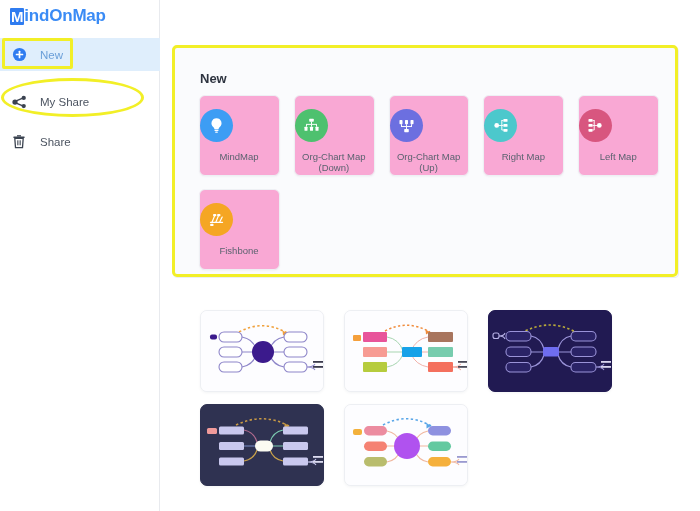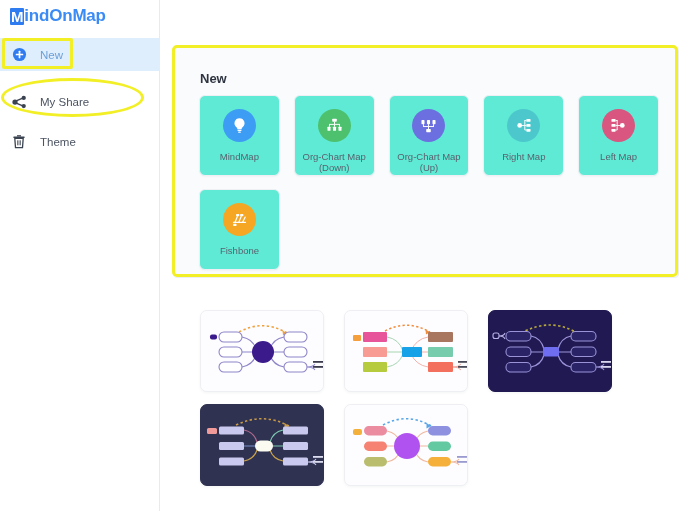--- a/index.html
+++ b/index.html
@@ -52,23 +52,23 @@
     background: #fafbfd; border: 1px solid #eceef2; border-radius: 4px;
   }
   .sec-title {
     font-size: 13px; font-weight: bold; color: #2e3440;
   }
   .newpanel .sec-title { position: absolute; left: 26px; top: 23px; }
 
   .cards { position: absolute; left: 25px; top: 47px; width: 460px; }
   .card-row { display: flex; gap: 14px; margin-bottom: 13px; }
   .card {
-    width: 81px; height: 81px; background: #5eead4;
+    width: 81px; height: 81px; background: #f9a8d4;
     border: 1px solid #eef0f4; border-radius: 6px;
-    display: flex; flex-direction: column; align-items: center;
+    display: flex; flex-direction: column; 
     justify-content: flex-start; padding-top: 13px; cursor: pointer;
     box-shadow: 0 1px 2px rgba(20,30,60,0.04);
   }
   .card .circle {
     width: 33px; height: 33px; border-radius: 50%;
     display: flex; align-items: center; justify-content: center;
   }
   .card .cname {
     margin-top: 9px; font-size: 9.5px; color: #5a626f; text-align: center;
     line-height: 11px; width: 78px;
@@ -150,21 +150,21 @@
       <div class="nav-item">
         <span class="ico">
           <svg width="14" height="15" viewBox="0 0 14 15">
             <rect x="1.4" y="2.4" width="11.2" height="1.5" rx="0.5" fill="#3b4350"></rect>
             <path d="M5 1.2h4v1.3H5z" fill="#3b4350"></path>
             <path d="M2.8 4.4h8.4l-0.7 9.2H3.5z" fill="none" stroke="#3b4350" stroke-width="1.3"></path>
             <rect x="5.3" y="6.3" width="1.1" height="5" fill="#3b4350"></rect>
             <rect x="7.6" y="6.3" width="1.1" height="5" fill="#3b4350"></rect>
           </svg>
         </span>
-        <span class="lbl">Theme</span>
+        <span class="lbl">Share</span>
       </div>
 
     </div>
   </div>
 
   <div class="main">
 
     <div class="newpanel">
       <div class="sec-title">New</div>
 

